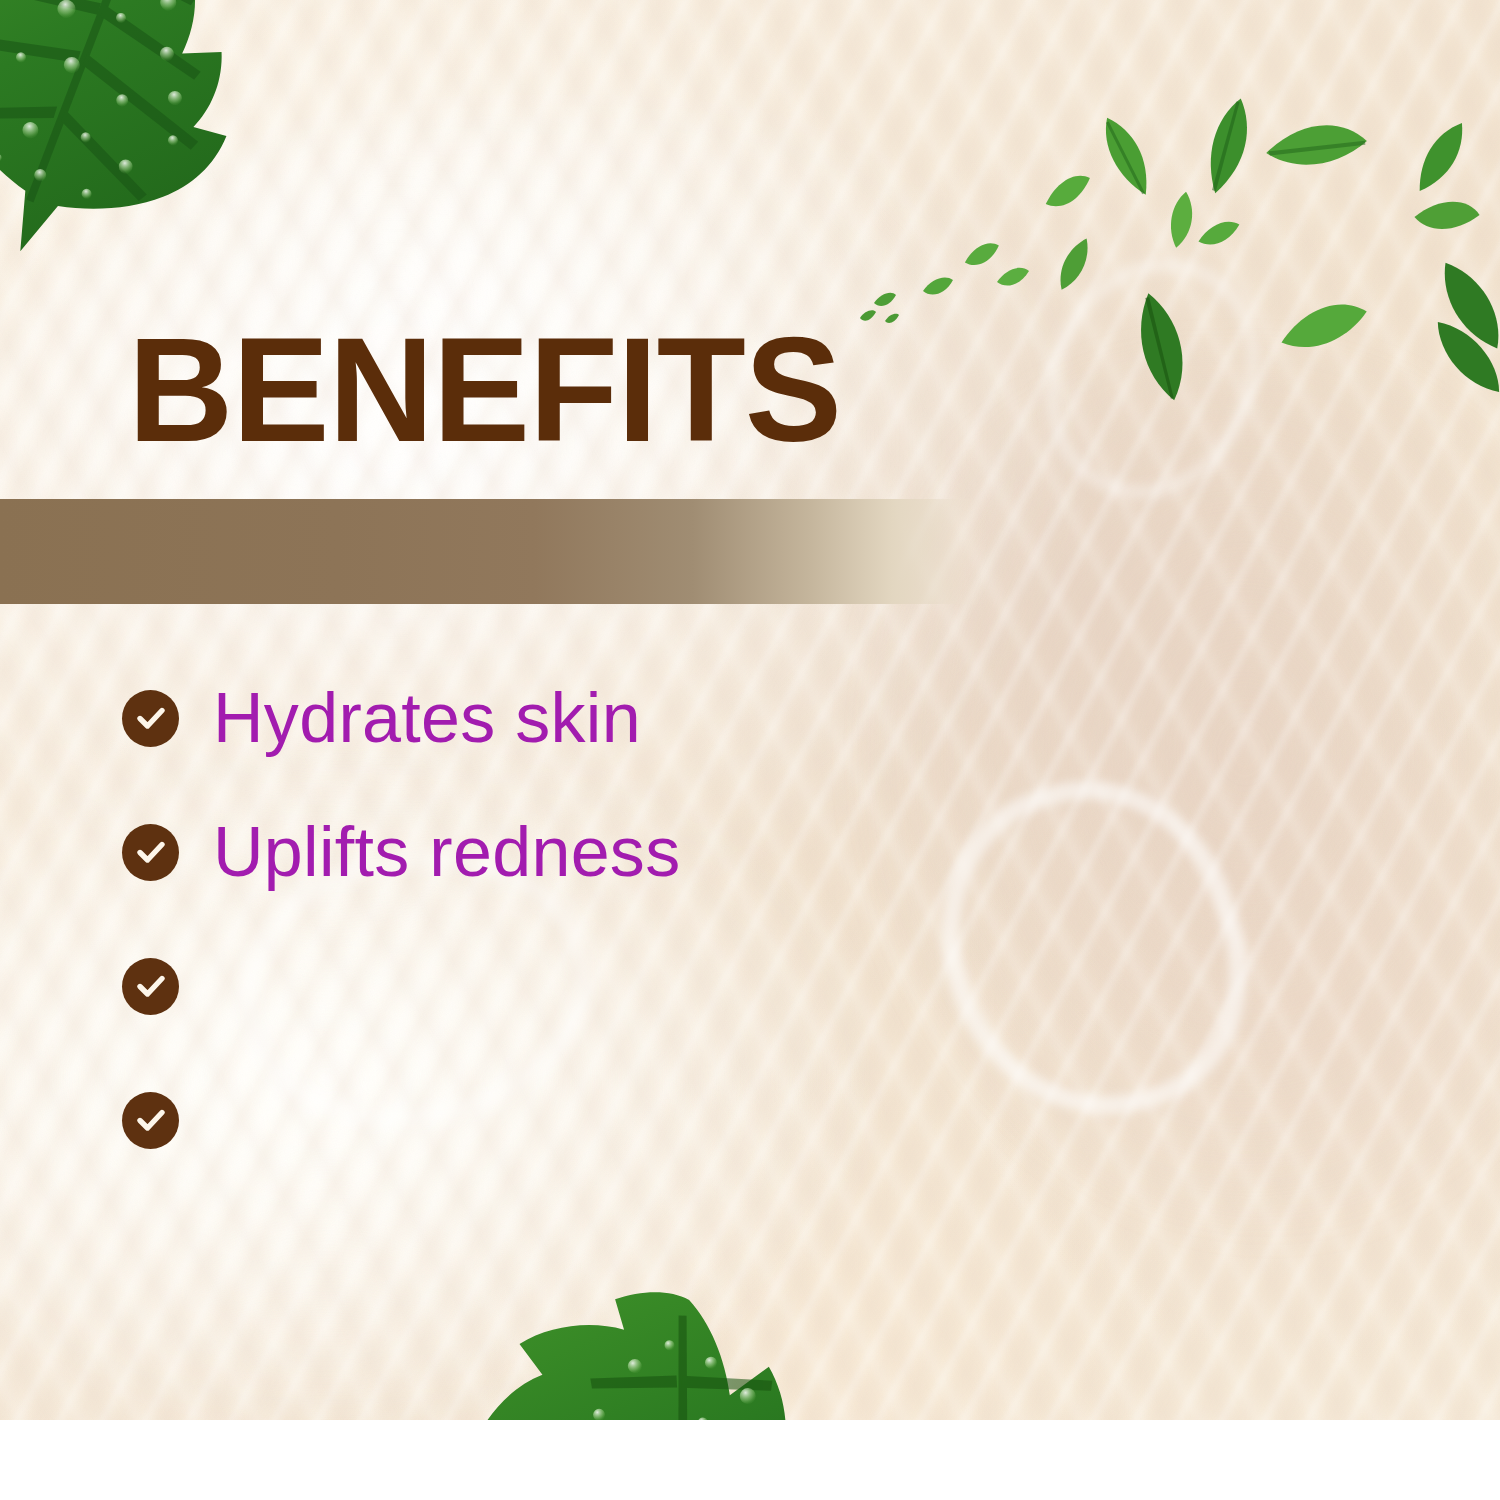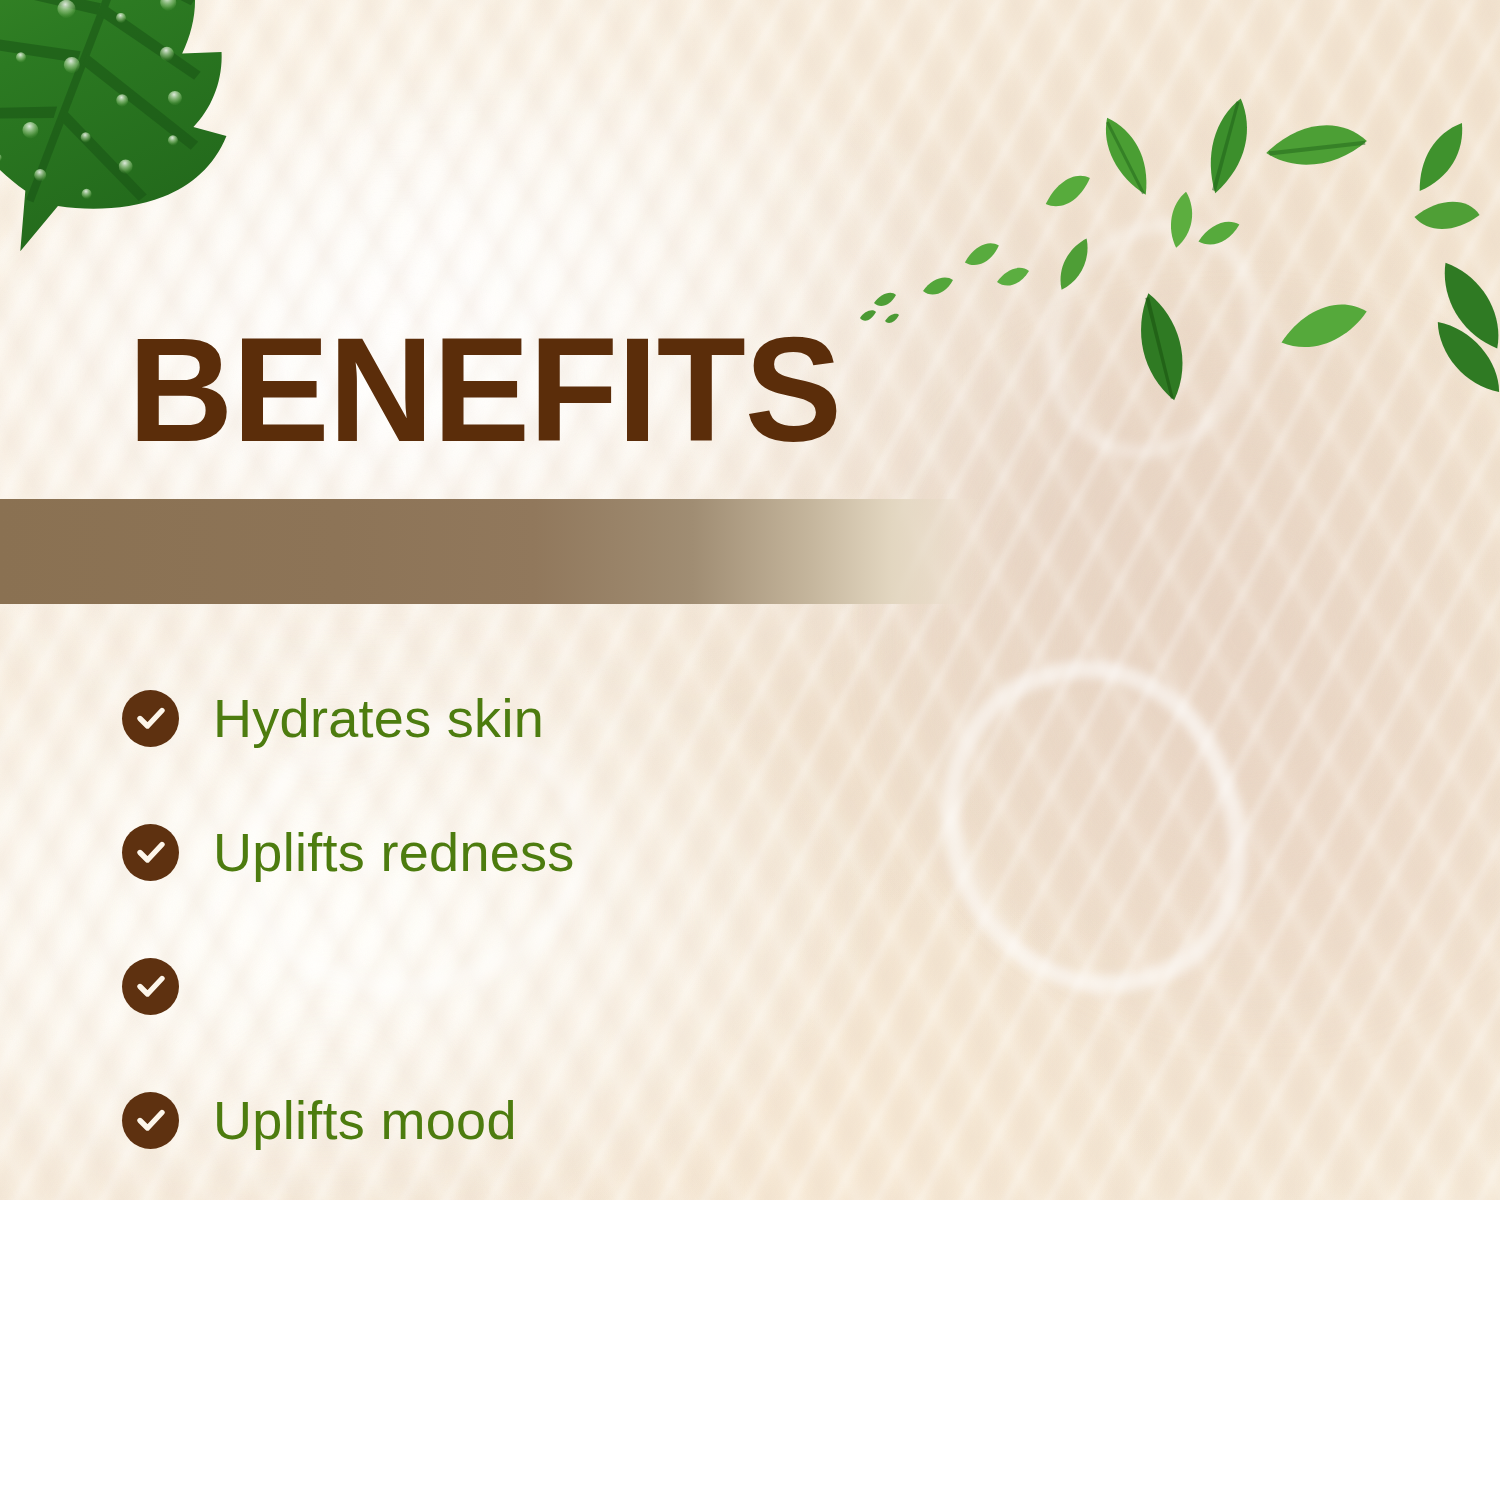--- a/index.html
+++ b/index.html
@@ -3,21 +3,21 @@
 <meta charset="utf-8">
 <style>
   html, body {
     margin: 0;
     padding: 0;
     background: #ffffff;
   }
   #poster {
     position: relative;
     width: 1500px;
-    height: 1200px;
+    height: 1420px;
     overflow: hidden;
     font-family: "Liberation Sans", sans-serif;
     background: #f6ead9;
   }
 
   
   .bg-base {
     position: absolute;
     inset: 0;
     background:
@@ -164,23 +164,23 @@
     height: 57px;
     border-radius: 50%;
     background: #5e3110;
     display: flex;
     align-items: center;
     justify-content: center;
   }
   .check-circle svg { display: block; }
   .benefit-label {
     margin-left: 34px;
-    font-size: 54px;
+    font-size: 70px;
     font-weight: 400;
-    color: #4d7c0f;
+    color: #a21caf;
     line-height: 1;
     letter-spacing: 0.3px;
     white-space: nowrap;
   }
 
   
   .leaf-tl {
     position: absolute;
     left: -150px;
     top: -168px;
@@ -410,21 +410,20 @@
         </svg>
       </span>
     </div>
 
     <div class="benefit-row">
       <span class="check-circle">
         <svg width="34" height="34" viewBox="0 0 34 34" aria-hidden="true">
           <path d="M6 17.5 L13.5 25 L28 9.5" fill="none" stroke="#fdf6ea" stroke-width="5.4" stroke-linecap="round" stroke-linejoin="round"></path>
         </svg>
       </span>
-      <span class="benefit-label">Uplifts mood</span>
     </div>
 
   </div>
 
   <div class="leaf-bottom">
     <svg viewBox="0 0 440 330" width="440" height="330" aria-hidden="true">
       <defs>
         <linearGradient id="mg2" x1="0.2" y1="0" x2="0.8" y2="1">
           <stop offset="0%" stop-color="#3c8e28"></stop>
           <stop offset="50%" stop-color="#2b7a21"></stop>

